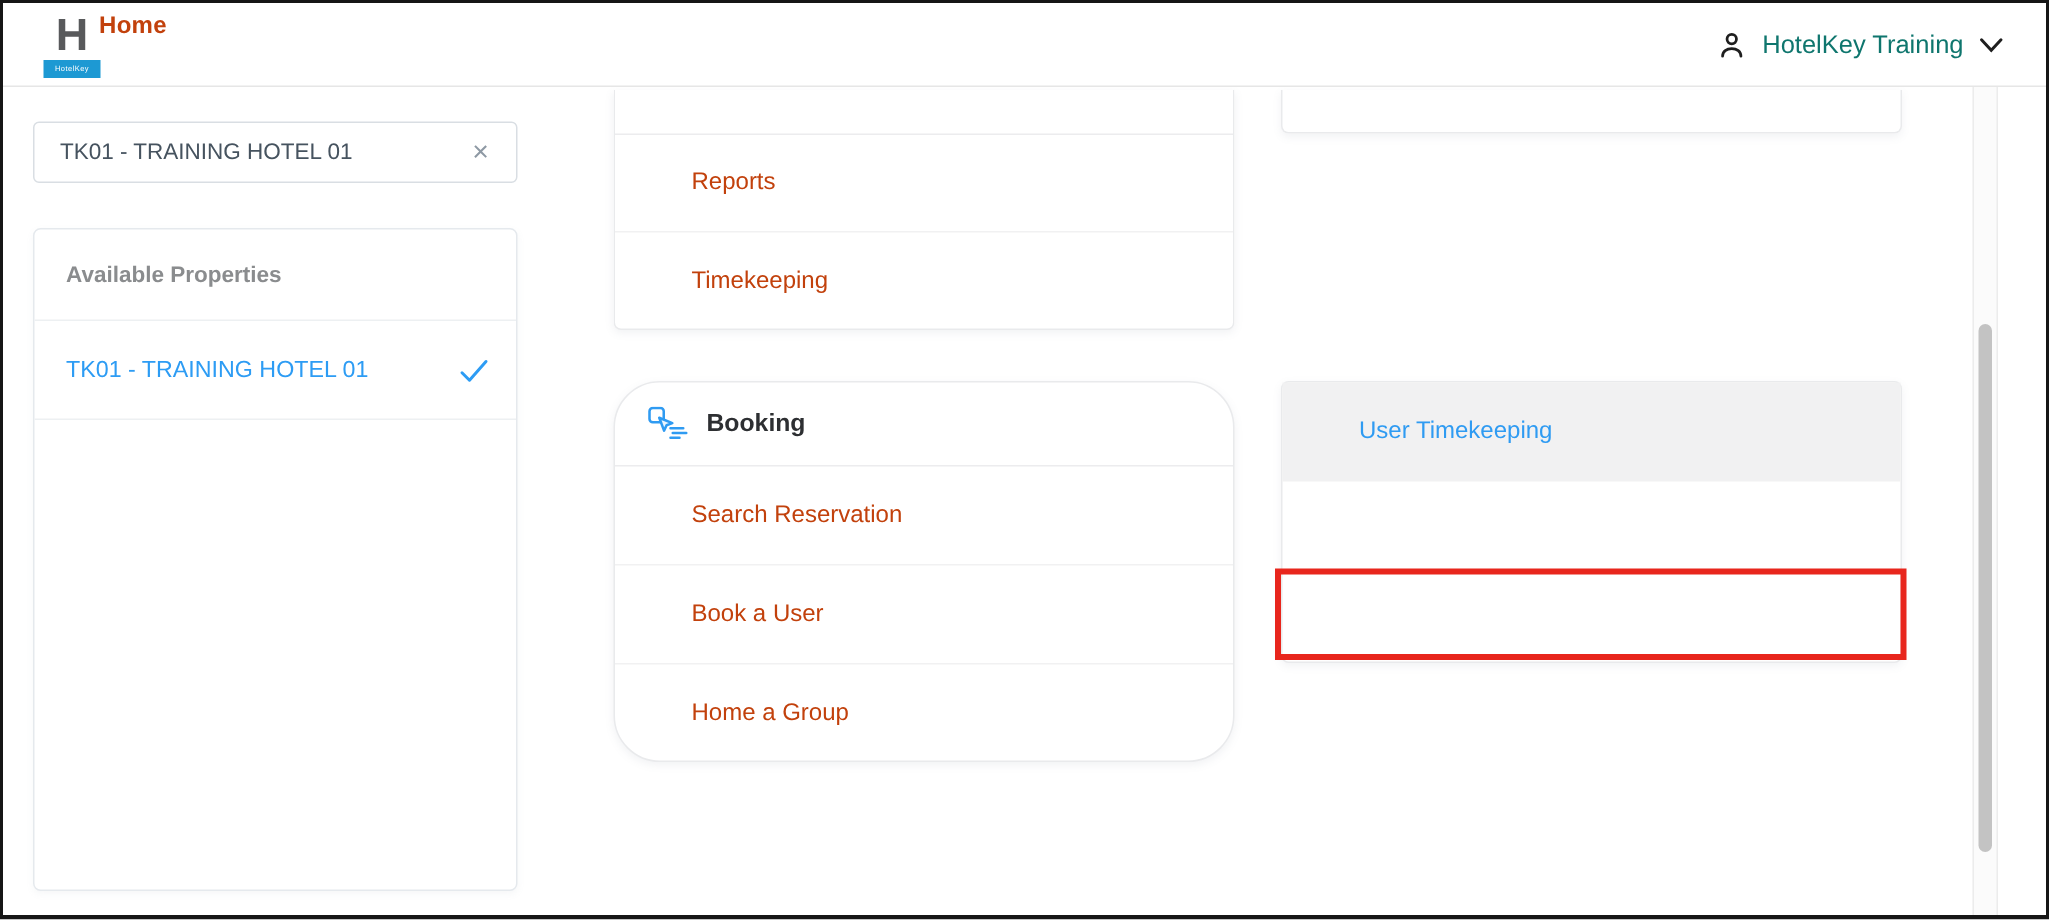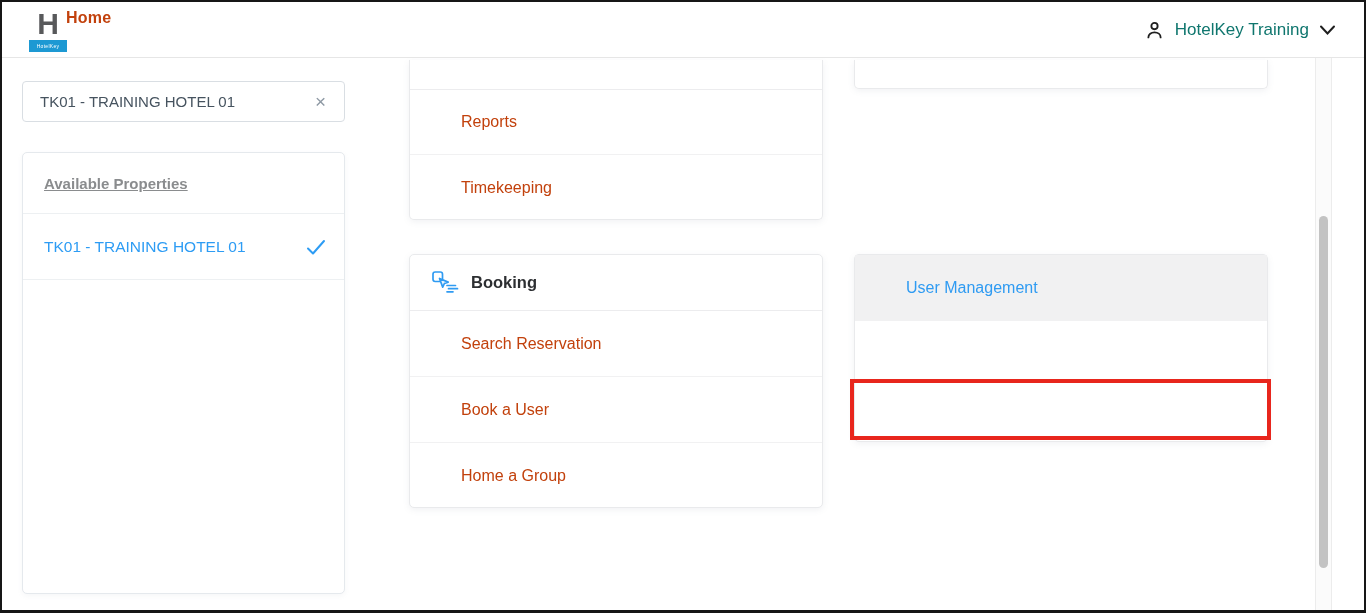--- a/index.html
+++ b/index.html
@@ -28,21 +28,21 @@
                 border:1px solid #d9dee3; border-radius:4px; box-sizing:border-box;
                 background:#fff; display:flex; align-items:center; padding:0 14px 0 17px; }
   .search-value { flex:1; font-size:15px; color:#46535f; white-space:nowrap; overflow:hidden; }
   .clear-icon { color:#8e99a4; font-size:19px; line-height:1; cursor:pointer; padding:2px 4px; }
 
   .properties-panel { position:absolute; left:20px; top:150px; width:323px; height:442px;
                       border:1px solid #e5e9ed; border-radius:5px; background:#fff;
                       box-sizing:border-box; box-shadow:0 2px 5px rgba(140,150,160,.08); }
   .properties-header { height:61px; line-height:61px; padding-left:21px; font-size:15px;
                        font-weight:bold; color:#8a8c8e; border-bottom:1px solid #edf0f2;
-                       box-sizing:border-box;text-decoration:underline; }
+                       box-sizing:border-box; }
   .property-item { height:66px; display:flex; align-items:center; padding:0 18px 0 21px;
                    border-bottom:1px solid #edf0f2; box-sizing:border-box; cursor:pointer; }
   .property-label { flex:1; font-size:15.5px; color:#2d9cf4; }
   .property-check svg { display:block; }
 
   
   .card { position:absolute; background:#fff; border:1px solid #e9eaec; border-radius:5px;
           box-sizing:border-box; box-shadow:0 2px 6px rgba(120,130,145,.10); }
   .card.cut-top { border-top:none; border-radius:0 0 5px 5px; }
   .card-header { height:56px; display:flex; align-items:center; padding-left:22px; gap:12px;
@@ -51,21 +51,21 @@
   .card-header svg { display:block; }
   .menu-row { height:66px; display:flex; align-items:center; padding-left:51px;
               font-size:16px; color:#c2410c; border-bottom:1px solid #f1f1f2;
               box-sizing:border-box; cursor:pointer; }
   .menu-row:last-child { border-bottom:none; }
   .menu-row.h65 { height:65px; }
   .spacer-row { height:30px; border-bottom:1px solid #ececee; box-sizing:border-box; }
 
   .card-mid-partial { left:407px; top:58px; width:414px; height:160px; }
   .card-right-partial { left:852px; top:58px; width:414px; height:29px; }
-  .booking-card { left:407px; top:252px; width:414px; height:254px; }
+  .booking-card { left:407px; top:252px; width:414px; height:254px;border-radius:31px; }
   .admin-card { left:852px; top:252px; width:414px; height:188px; }
 
   .menu-row.highlighted { background:#f1f1f2; color:#2f9bf2; border-bottom:none; }
 
   
   .red-annotation { position:absolute; left:848px; top:377px; width:421px; height:61px;
                     border:4px solid #e8261d; box-sizing:border-box; z-index:6;
                     pointer-events:none; }
 
   
@@ -149,21 +149,21 @@
     </div>
     <div class="menu-row">
       <span>Home a Group</span>
     </div>
   </div>
 
   <div class="card cut-top card-right-partial"></div>
 
   <div class="card admin-card">
     <div class="menu-row highlighted">
-      <span>User Management</span>
+      <span>User Timekeeping</span>
     </div>
   </div>
 
   <div class="red-annotation"></div>
 
   <div class="scrollbar-track">
     <div class="scrollbar-thumb"></div>
   </div>
 
 </div>

